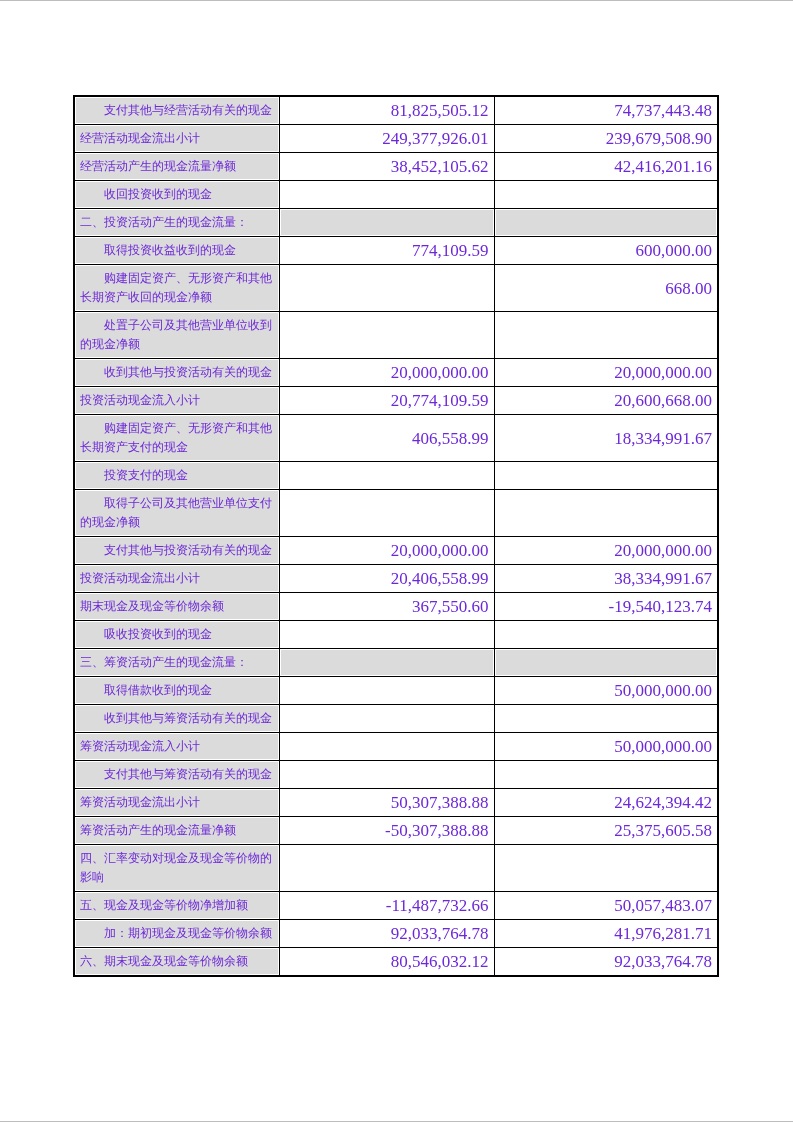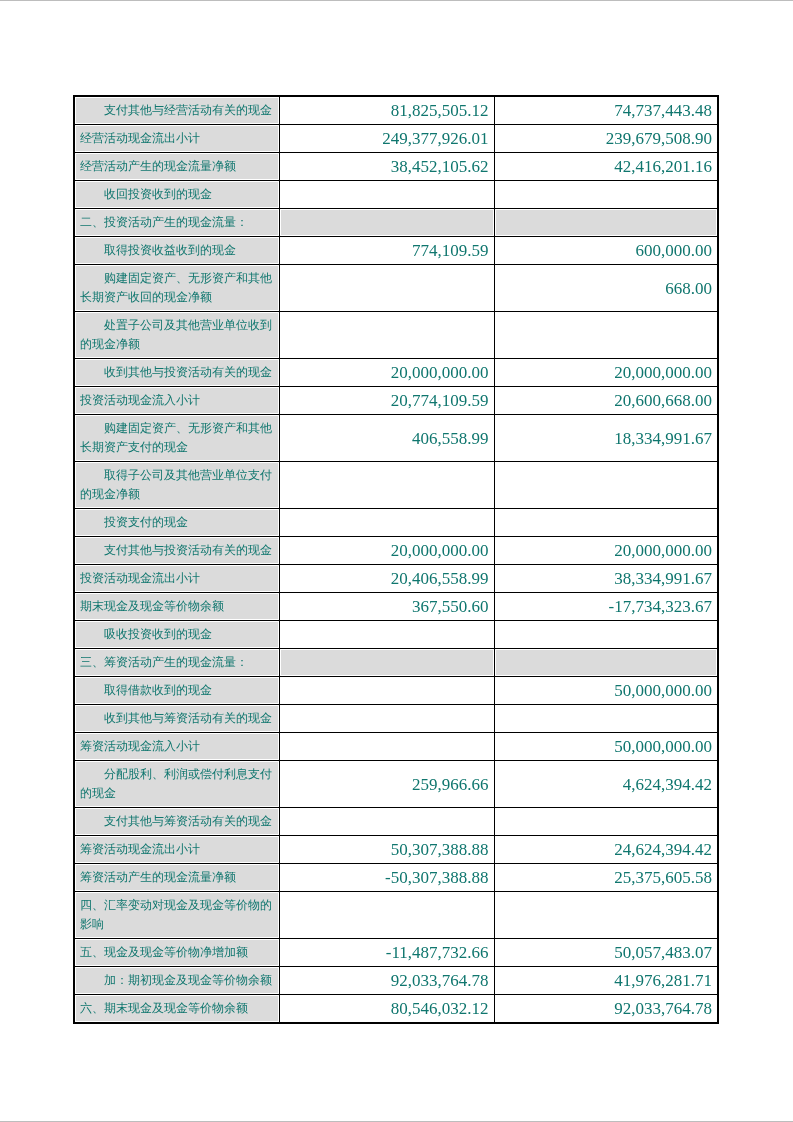--- a/index.html
+++ b/index.html
@@ -7,21 +7,21 @@
     padding: 0;
     background: #ffffff;
   }
   .page {
     position: relative;
     width: 793px;
     height: 1122px;
     background: #ffffff;
     overflow: hidden;
     font-family: "Liberation Serif", "DejaVu Serif", serif;
-    color: #0f766e;
+    color: #6d28d9;
   }
   .edge-line {
     position: absolute;
     left: 0;
     width: 793px;
     height: 1px;
     background: #bdbdbd;
   }
   .edge-line.top { top: 0; }
   .edge-line.bottom { bottom: 0; }
@@ -128,43 +128,43 @@
           <td class="label">投资活动现金流入小计</td>
           <td class="num">20,774,109.59</td>
           <td class="num">20,600,668.00</td>
         </tr>
         <tr>
           <td class="label indent">购建固定资产、无形资产和其他长期资产支付的现金</td>
           <td class="num">406,558.99</td>
           <td class="num">18,334,991.67</td>
         </tr>
         <tr>
+          <td class="label indent">投资支付的现金</td>
+          <td class="num"></td>
+          <td class="num"></td>
+        </tr>
+        <tr>
           <td class="label indent">取得子公司及其他营业单位支付的现金净额</td>
-          <td class="num"></td>
-          <td class="num"></td>
-        </tr>
-        <tr>
-          <td class="label indent">投资支付的现金</td>
           <td class="num"></td>
           <td class="num"></td>
         </tr>
         <tr>
           <td class="label indent">支付其他与投资活动有关的现金</td>
           <td class="num">20,000,000.00</td>
           <td class="num">20,000,000.00</td>
         </tr>
         <tr>
           <td class="label">投资活动现金流出小计</td>
           <td class="num">20,406,558.99</td>
           <td class="num">38,334,991.67</td>
         </tr>
         <tr>
           <td class="label">期末现金及现金等价物余额</td>
           <td class="num">367,550.60</td>
-          <td class="num">-17,734,323.67</td>
+          <td class="num">-19,540,123.74</td>
         </tr>
         <tr>
           <td class="label indent">吸收投资收到的现金</td>
           <td class="num"></td>
           <td class="num"></td>
         </tr>
         <tr>
           <td class="label">三、筹资活动产生的现金流量：</td>
           <td class="num shaded"></td>
           <td class="num shaded"></td>
@@ -176,25 +176,20 @@
         </tr>
         <tr>
           <td class="label indent">收到其他与筹资活动有关的现金</td>
           <td class="num"></td>
           <td class="num"></td>
         </tr>
         <tr>
           <td class="label">筹资活动现金流入小计</td>
           <td class="num"></td>
           <td class="num">50,000,000.00</td>
-        </tr>
-        <tr>
-          <td class="label indent">分配股利、利润或偿付利息支付的现金</td>
-          <td class="num">259,966.66</td>
-          <td class="num">4,624,394.42</td>
         </tr>
         <tr>
           <td class="label indent">支付其他与筹资活动有关的现金</td>
           <td class="num"></td>
           <td class="num"></td>
         </tr>
         <tr>
           <td class="label">筹资活动现金流出小计</td>
           <td class="num">50,307,388.88</td>
           <td class="num">24,624,394.42</td>

